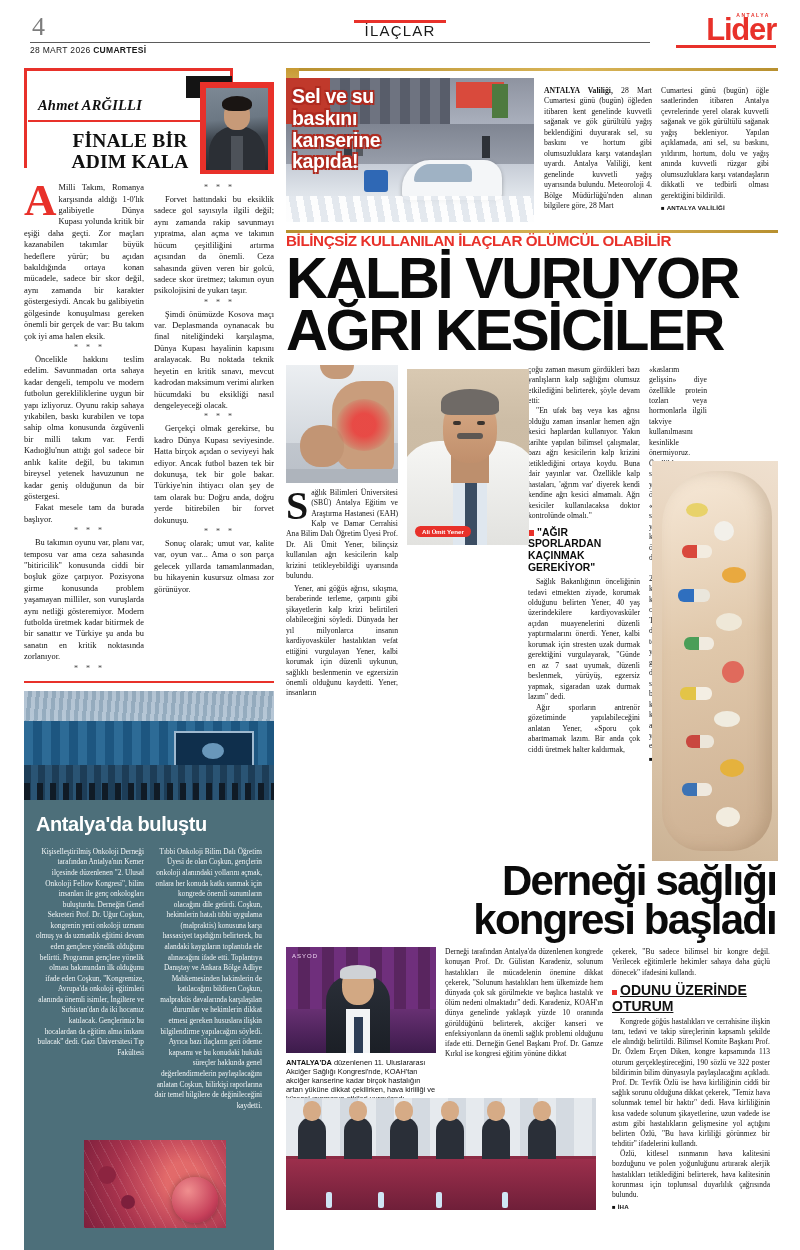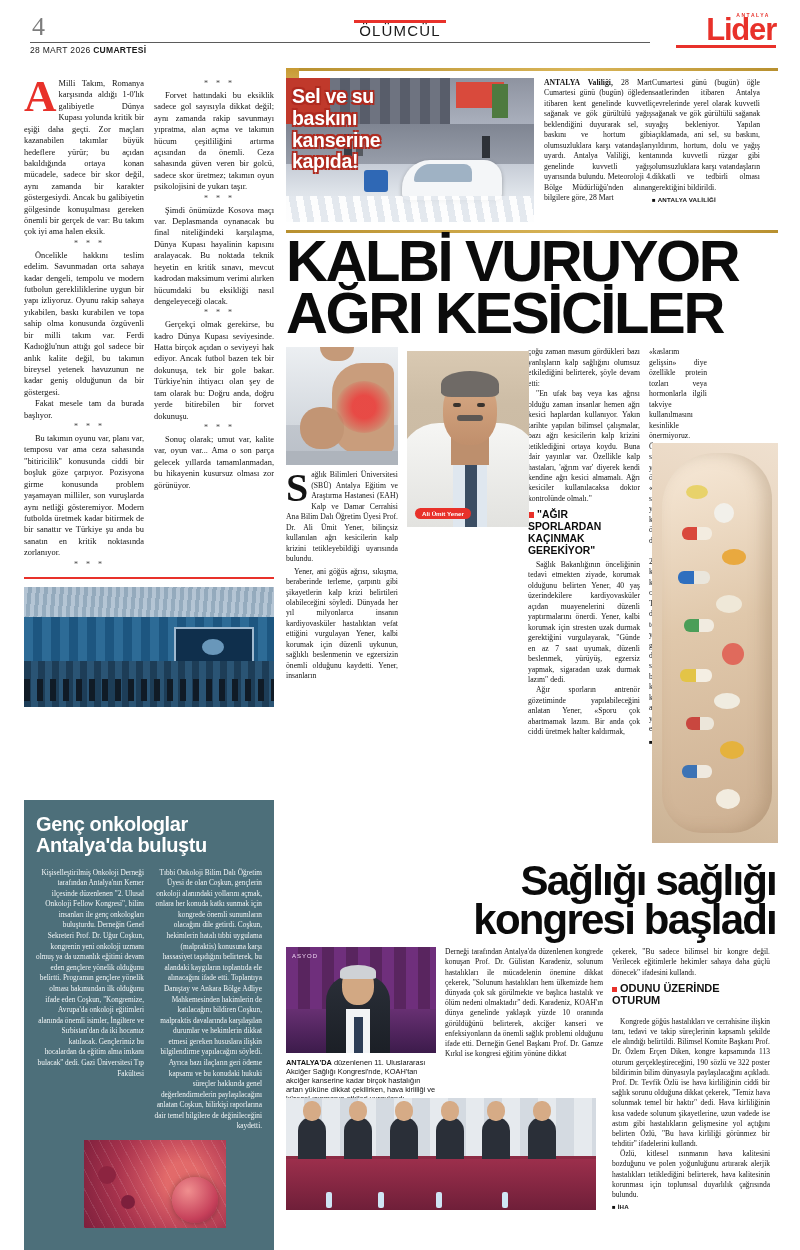--- a/index.html
+++ b/index.html
@@ -207,21 +207,21 @@
   .flood-overlay {
     position: absolute; left: 6px; top: 8px; width: 152px;
     font-family: "Liberation Sans", sans-serif; font-weight: 700;
     font-size: 19.5px; line-height: 1.12; color: #ffffff;
     letter-spacing: -.3px;
     text-shadow:
       -1.6px -1.6px 0 #b02a1f, 1.6px -1.6px 0 #b02a1f,
       -1.6px  1.6px 0 #b02a1f, 1.6px  1.6px 0 #b02a1f,
       0 0 3px rgba(0,0,0,.35);
   }
-  .flood-text { display: flex; width: 232px; }
+  .flood-text { display: flex; gap: 9px; width: 232px; margin-top: 8px; }
   .flood-text .fc { width: 108px; }
   .news-text {
     font-family: "Liberation Serif", serif;
     font-size: 7.7px; line-height: 1.36; text-align: justify; color: #141414;
   }
   .news-text .lead { font-weight: 700; }
   .src-tag {
     font-family: "Liberation Sans", sans-serif; font-weight: 700;
     font-size: 6.2px; letter-spacing: .2px; margin-top: 3px;
   }
@@ -351,61 +351,84 @@
   .antalya-lead {
     font-family: "Liberation Sans", sans-serif; font-weight: 700;
     font-size: 7.4px; margin-top: 5px;
   }
   .lung-text {
     font-family: "Liberation Serif", serif;
     font-size: 7.5px; line-height: 1.36; text-align: justify; color: #141414;
   }
   .kv-sub {
     font-family: "Liberation Sans", sans-serif; font-weight: 700;
-    font-size: 11px; margin: 4px 0 11px 0;
+    font-size: 14px; margin: 4px 0 3px 0; text-decoration: underline;
   }
   .kv-sub .sq { display:inline-block; width:5px; height:5px; background:#e8312a; margin-right:3px; }
 </style>
 </head>
 <body>
 
 <div class="masthead">
   <div class="page-num">4</div>
   <div class="masthead-rule-left"></div>
   <div class="masthead-date">
     <span>28 MART 2026</span>
     <b>CUMARTESİ</b>
   </div>
   <div class="section-rule"></div>
-  <div class="section-name">ÖLÜMCÜL</div>
+  <div class="section-name">İLAÇLAR</div>
   <div class="logo">
     <span class="logo-sup">ANTALYA</span>
     <div class="logo-word">Lider</div>
     <div class="logo-underline"></div>
   </div>
 </div>
 
 <div class="col-left">
+  <div style="position:relative;">
+    <div class="colbox-topline"></div>
+    <div class="colbox-vline"></div>
+    <div class="colbox-rightline"></div>
+
+    <div class="author-photo">
+      <div class="blk"></div>
+      <div class="red"></div>
+      <div class="ph">
+        <div class="body"></div>
+        <div class="shirt"></div>
+        <div class="face"></div>
+        <div class="hair"></div>
+      </div>
+    </div>
+
+    <div class="author-name">Ahmet ARĞILLI</div>
+    <div class="author-rule"></div>
+    <div class="col-title">
+      <div>FİNALE BİR</div>
+      <div>ADIM KALA</div>
+    </div>
+  </div>
 
   <div class="col-body">
     <div class="cc">
       <div class="col-text">
         <p class="dropcap-p noind"><span class="dropcap">A</span><span>Milli Takım, Romanya karşısında aldığı 1-0'lık galibiyetle Dünya Kupası yolunda kritik bir eşiği daha geçti. Zor maçları kazanabilen takımlar büyük hedeflere yürür; bu açıdan bakıldığında ortaya konan mücadele, sadece bir skor değil, aynı zamanda bir karakter göstergesiydi. Ancak bu galibiyetin gölgesinde konuşulması gereken önemli bir gerçek de var: Bu takım çok iyi ama halen eksik.</span></p>
         <p class="stars">* * *</p>
         <p>Öncelikle hakkını teslim edelim. Savunmadan orta sahaya kadar dengeli, tempolu ve modern futbolun gerekliliklerine uygun bir yapı izliyoruz. Oyunu rakip sahaya yıkabilen, baskı kurabilen ve topa sahip olma konusunda özgüvenli bir milli takım var. Ferdi Kadıoğlu'nun attığı gol sadece bir anlık kalite değil, bu takımın bireysel yetenek havuzunun ne kadar geniş olduğunun da bir göstergesi.</p>
         <p>Fakat mesele tam da burada başlıyor.</p>
         <p class="stars">* * *</p>
         <p>Bu takımın oyunu var, planı var, temposu var ama ceza sahasında "bitiricilik" konusunda ciddi bir boşluk göze çarpıyor. Pozisyona girme konusunda problem yaşamayan milliler, son vuruşlarda aynı netliği gösteremiyor. Modern futbolda üretmek kadar bitirmek de bir sanattır ve Türkiye şu anda bu sanatın en kritik noktasında zorlanıyor.</p>
         <p class="stars">* * *</p>
       </div>
     </div>
     <div class="cc">
       <div class="col-text">
         <p class="stars">* * *</p>
-        <p>Forvet hattındaki bu eksiklik sadece gol sayısıyla dikkat değil; aynı zamanda rakip savunmayı yıpratma, alan açma ve takımın hücum çeşitliliğini artırma açısından da önemli. Ceza sahasında güven veren bir golcü, sadece skor üretmez; takımın oyun psikolojisini de yukarı taşır.</p>
+        <p>Forvet hattındaki bu eksiklik sadece gol sayısıyla ilgili değil; aynı zamanda rakip savunmayı yıpratma, alan açma ve takımın hücum çeşitliliğini artırma açısından da önemli. Ceza sahasında güven veren bir golcü, sadece skor üretmez; takımın oyun psikolojisini de yukarı taşır.</p>
         <p class="stars">* * *</p>
         <p>Şimdi önümüzde Kosova maçı var. Deplasmanda oynanacak bu final niteliğindeki karşılaşma, Dünya Kupası hayalinin kapısını aralayacak. Bu noktada teknik heyetin en kritik sınavı, mevcut kadrodan maksimum verimi alırken hücumdaki bu eksikliği nasıl dengeleyeceği olacak.</p>
         <p class="stars">* * *</p>
         <p>Gerçekçi olmak gerekirse, bu kadro Dünya Kupası seviyesinde. Hatta birçok açıdan o seviyeyi hak ediyor. Ancak futbol bazen tek bir dokunuşa, tek bir gole bakar. Türkiye'nin ihtiyacı olan şey de tam olarak bu: Doğru anda, doğru yerde bitirebilen bir forvet dokunuşu.</p>
         <p class="stars">* * *</p>
         <p>Sonuç olarak; umut var, kalite var, oyun var... Ama o son parça gelecek yıllarda tamamlanmadan, bu hikayenin kusursuz olması zor görünüyor.</p>
       </div>
     </div>
   </div>
 
@@ -416,21 +439,20 @@
     <div class="wall"></div>
     <div class="screen"></div>
     <div class="logo-c"></div>
     <div class="seats"></div>
     <div class="heads"></div>
   </div>
 </div>
 
 <div class="teal-box">
   <div class="teal-title">
-    <div>Genç onkologlar</div>
     <div>Antalya'da buluştu</div>
   </div>
   <div class="teal-cols">
     <div class="tc">
       <div class="teal-text">Kişiselleştirilmiş Onkoloji Derneği tarafından Antalya'nın Kemer ilçesinde düzenlenen "2. Ulusal Onkoloji Fellow Kongresi", bilim insanları ile genç onkologları buluşturdu. Derneğin Genel Sekreteri Prof. Dr. Uğur Coşkun, kongrenin yeni onkoloji uzmanı olmuş ya da uzmanlık eğitimi devam eden gençlere yönelik olduğunu belirtti. Programın gençlere yönelik olması bakımından ilk olduğunu ifade eden Coşkun, "Kongremize, Avrupa'da onkoloji eğitimleri alanında önemli isimler, İngiltere ve Sırbistan'dan da iki hocamız katılacak. Gençlerimiz bu hocalardan da eğitim alma imkanı bulacak" dedi. Gazi Üniversitesi Tıp Fakültesi</div>
     </div>
     <div class="tc">
       <div class="teal-text">Tıbbi Onkoloji Bilim Dalı Öğretim Üyesi de olan Coşkun, gençlerin onkoloji alanındaki yollarını açmak, onlara her konuda katkı sunmak için kongrede önemli sunumların olacağını dile getirdi. Coşkun, hekimlerin hatalı tıbbi uygulama (malpraktis) konusuna karşı hassasiyet taşıdığını belirterek, bu alandaki kaygıların toplantıda ele alınacağını ifade etti. Toplantıya Danıştay ve Ankara Bölge Adliye Mahkemesinden hakimlerin de katılacağını bildiren Coşkun, malpraktis davalarında karşılaşılan durumlar ve hekimlerin dikkat etmesi gereken hususlara ilişkin bilgilendirme yapılacağını söyledi. Ayrıca bazı ilaçların geri ödeme kapsamı ve bu konudaki hukuki süreçler hakkında genel değerlendirmelerin paylaşılacağını anlatan Coşkun, bilirkişi raporlarına dair temel bilgilere de değinileceğini kaydetti.</div>
     </div>
   </div>
@@ -477,20 +499,21 @@
         <div class="fc">
           <div class="news-text">Cumartesi günü (bugün) öğle saatlerinden itibaren Antalya çevrelerinde yerel olarak kuvvetli sağanak ve gök gürültülü sağanak yağış bekleniyor. Yapılan açıklamada, ani sel, su baskını, yıldırım, hortum, dolu ve yağış anında kuvvetli rüzgar gibi olumsuzluklara karşı vatandaşların dikkatli ve tedbirli olması gerektiğini bildirildi.</div>
           <div class="src-tag">ANTALYA VALİLİĞİ</div>
         </div>
       </div>
     </div>
   </div>
 
   <div class="main-story">
     <div class="gold-rule"></div>
+    <div class="main-kicker">BİLİNÇSİZ KULLANILAN İLAÇLAR ÖLÜMCÜL OLABİLİR</div>
     <div class="main-head">
       <div>KALBİ VURUYOR</div>
       <div>AĞRI KESİCİLER</div>
     </div>
 
     <div class="main-cols">
 
       <div class="mc">
         <div class="arm-photo">
           <div class="shirt"></div>
@@ -551,21 +574,21 @@
           <div class="cap" style="left:30px;top:322px;width:30px;height:13px;background:linear-gradient(90deg,#3c73b5 50%,#efe9df 50%)"></div>
           <div class="p" style="left:64px;top:346px;width:24px;height:20px;background:#f2ecdf"></div>
         </div>
       </div>
     </div>
   </div>
 </div>
 
 <div class="lung-story">
   <div class="lung-head">
-    <div>Sağlığı sağlığı</div>
+    <div>Derneği sağlığı</div>
     <div>kongresi başladı</div>
   </div>
 
   <div class="lung-cols">
 
     <div class="lc c1" style="position:relative;">
       <div class="stage-photo">
         <div class="bg"></div>
         <div class="txt">ASYOD</div>
         <div class="man"></div>

